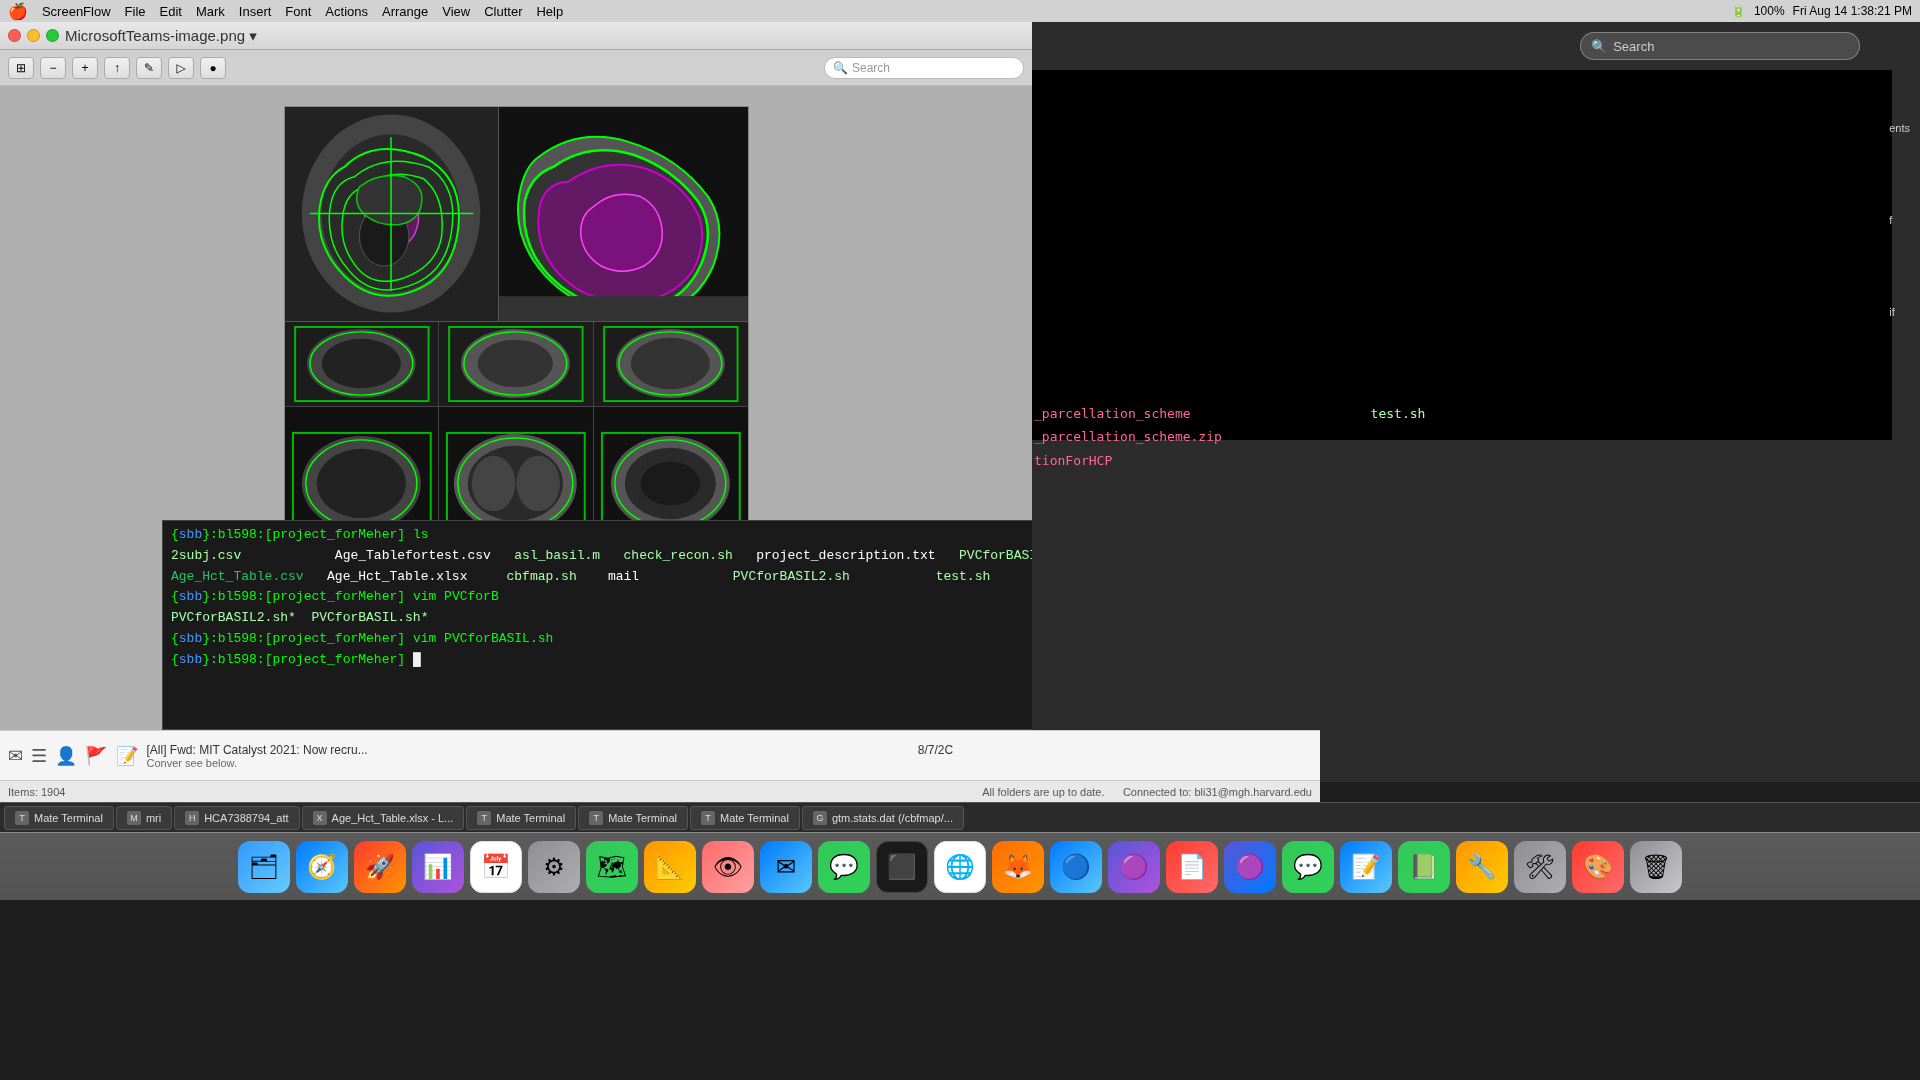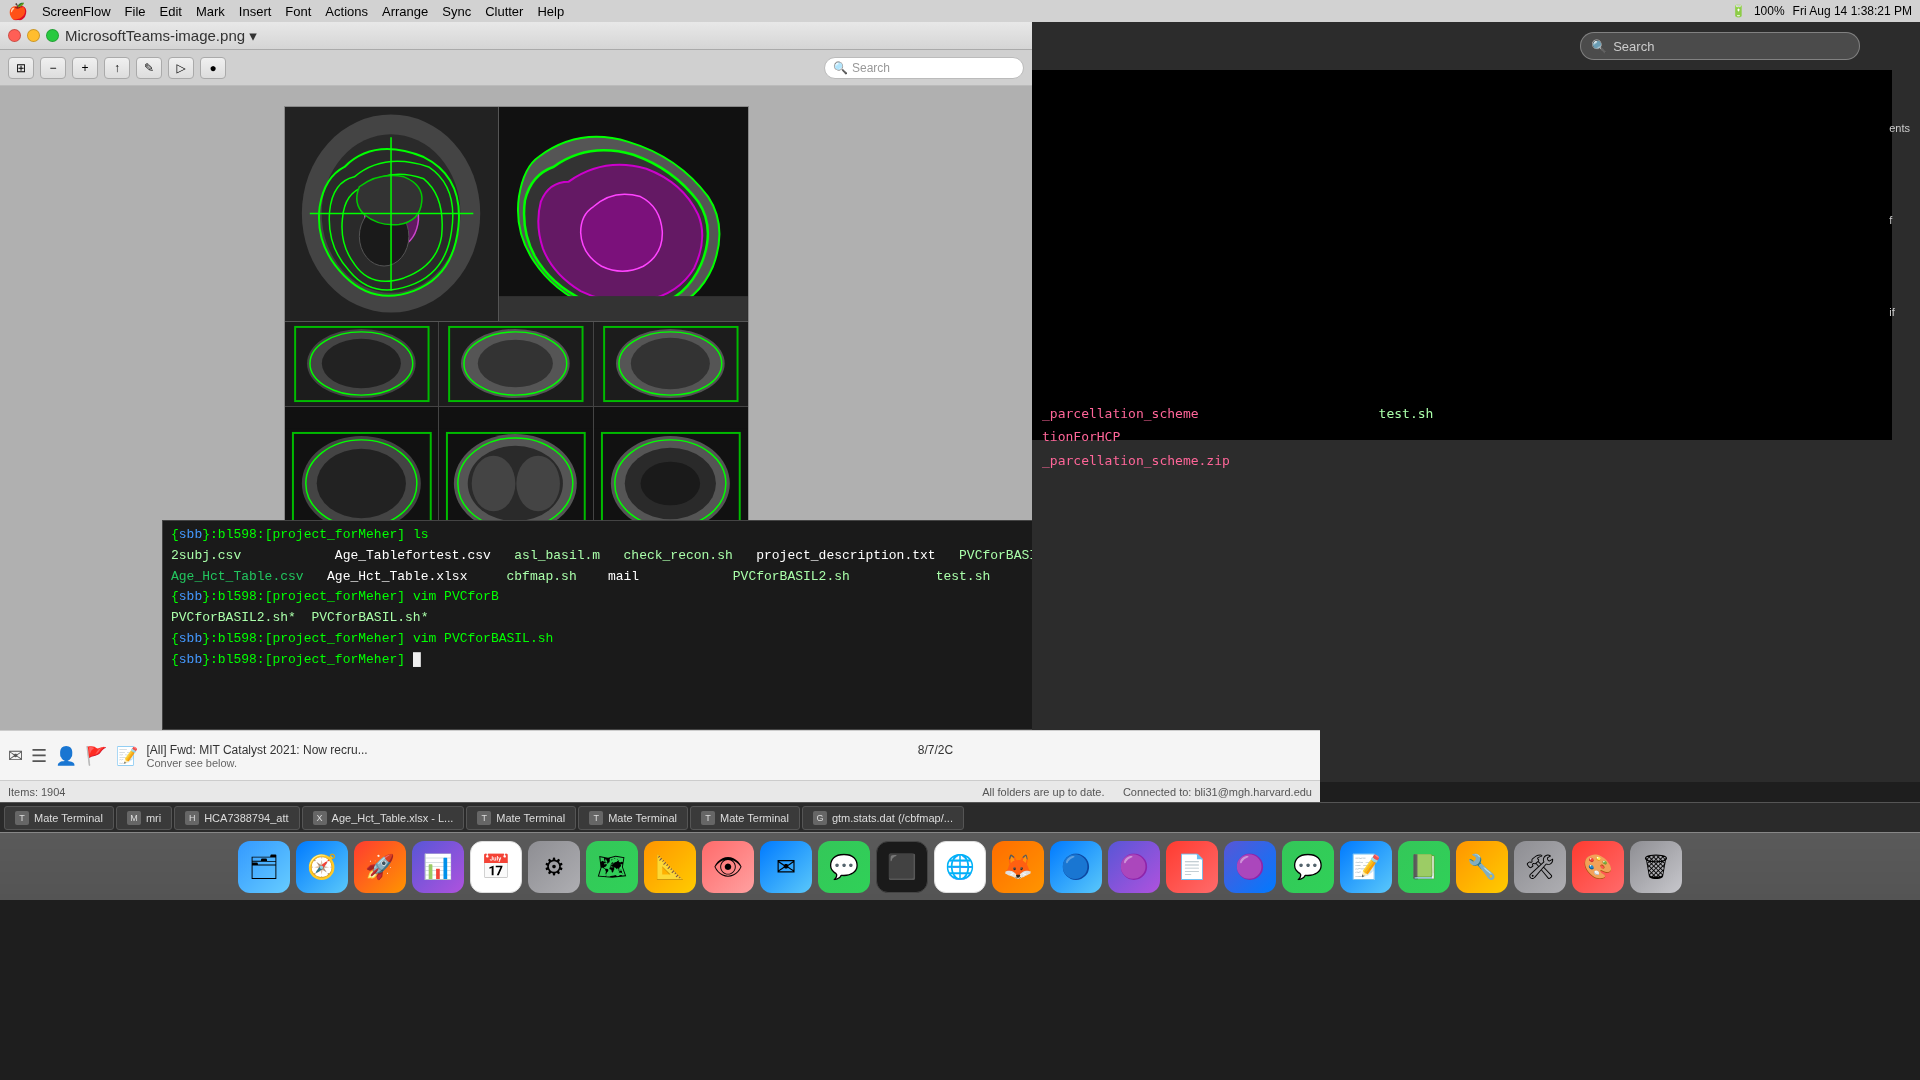--- a/index.html
+++ b/index.html
@@ -363,21 +363,21 @@
 <div id="menubar">
   <span class="menu-apple">🍎</span>
   <span class="menu-item">ScreenFlow</span>
   <span class="menu-item">File</span>
   <span class="menu-item">Edit</span>
   <span class="menu-item">Mark</span>
   <span class="menu-item">Insert</span>
   <span class="menu-item">Font</span>
   <span class="menu-item">Actions</span>
   <span class="menu-item">Arrange</span>
-  <span class="menu-item">Sync</span>
+  <span class="menu-item">View</span>
   <span class="menu-item">Clutter</span>
   <span class="menu-item">Help</span>
   <div class="menu-right">
     <span>🔋</span>
     <span>100%</span>
     <span>Fri Aug 14  1:38:21 PM</span>
   </div>
 </div>
 
 <div id="mail-sidebar">
@@ -597,32 +597,32 @@
 
 <div id="right-panel">
 
   <div id="right-search-bar">
     <span>🔍</span>
     <span>Search</span>
   </div>
 
   <div style="position:absolute; top:48px; left:0; width:860px; height:370px; background:#000;"></div>
 
-  <div style="position:absolute; top:380px; left:10px;">
+  <div style="position:absolute; top:380px; left:2px;">
 
     <div style="font-family:monospace; font-size:13px; line-height:1.8;">
       <span style="color:#ff6699;">_parcellation_scheme</span>
       <span style="color:#ffffff;">&nbsp;&nbsp;&nbsp;&nbsp;&nbsp;&nbsp;&nbsp;&nbsp;&nbsp;&nbsp;&nbsp;&nbsp;&nbsp;&nbsp;&nbsp;&nbsp;&nbsp;&nbsp;&nbsp;&nbsp;&nbsp;</span>
       <span style="color:#aaffaa;">test.sh</span>
     </div>
     <div style="font-family:monospace; font-size:13px; line-height:1.8;">
+      <span style="color:#ff6699;">_parcellation_scheme.zip</span>
+    </div>
+    <div style="font-family:monospace; font-size:13px; line-height:1.8;">
       <span style="color:#ff6699;">tionForHCP</span>
-    </div>
-    <div style="font-family:monospace; font-size:13px; line-height:1.8;">
-      <span style="color:#ff6699;">_parcellation_scheme.zip</span>
     </div>
   </div>
 
   <div style="position:absolute; top:100px; right:10px; font-size:11px; color:#ccc;">
     <div style="margin-bottom:80px;">ents</div>
     <div style="margin-bottom:80px;">f</div>
     <div>if</div>
   </div>
 </div>
 

